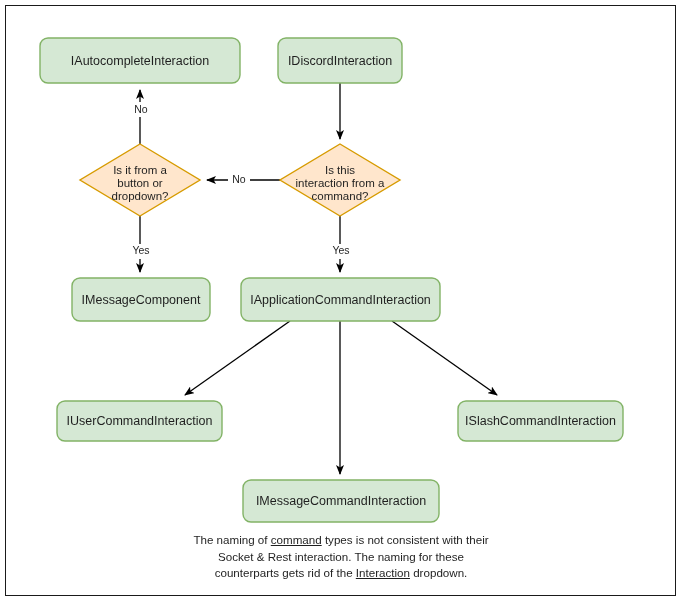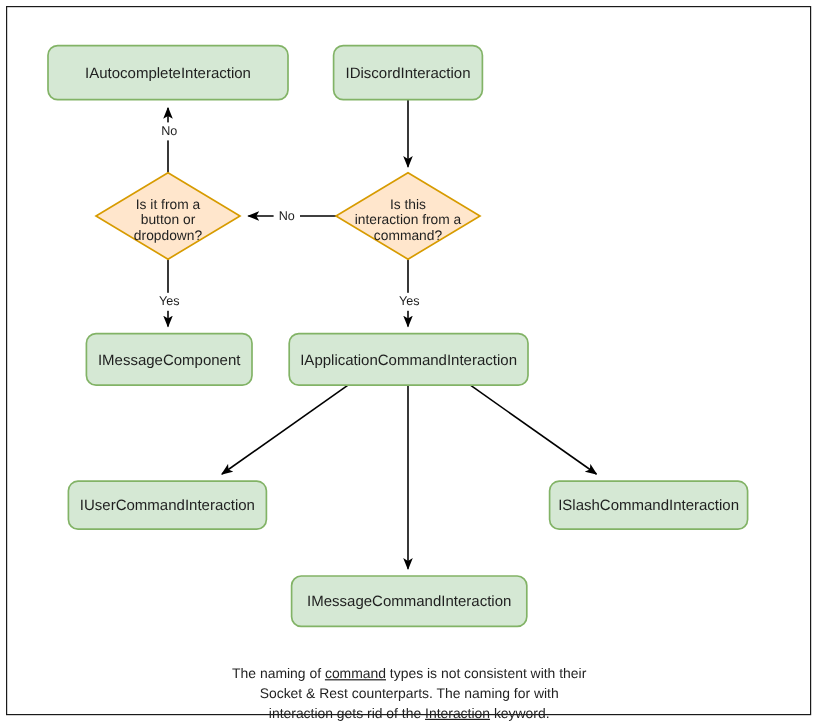--- a/index.html
+++ b/index.html
@@ -66,21 +66,21 @@
   .edge-label {
     font-family: "Liberation Sans", sans-serif;
     font-size: 10.5px;
     fill: #1f1f1f;
     text-anchor: middle;
     dominant-baseline: middle;
   }
   .footnote {
     position: absolute;
     left: 110px;
-    top: 554px;
+    top: 532px;
     width: 462px;
     text-align: center;
     font-family: "Liberation Sans", sans-serif;
     font-size: 11.6px;
     line-height: 16.5px;
     color: #1f1f1f;
   }
   .footnote b { font-weight: normal; }
   .footnote u { text-decoration: underline; }
 </style>
@@ -185,17 +185,17 @@
 
     <g>
       <rect class="node-box" x="243" y="480" width="196" height="42" rx="8" ry="8"></rect>
       <text class="node-label" x="341" y="501.5">IMessageCommandInteraction</text>
     </g>
 
   </svg>
 
   <div class="footnote">
     <span>The naming of </span><u>command</u><span> types is not consistent with their</span><br>
-    <b>Socket</b><span> &amp; </span><b>Rest</b><span> counterparts. The naming for with</span><br>
-    <span>interaction gets rid of the </span><u>Interaction</u><span> keyword.</span>
+    <b>Socket</b><span> &amp; </span><b>Rest</b><span> interaction. The naming for these</span><br>
+    <span>counterparts gets rid of the </span><u>Interaction</u><span> dropdown.</span>
   </div>
 
 </div>
 
 </body></html>

